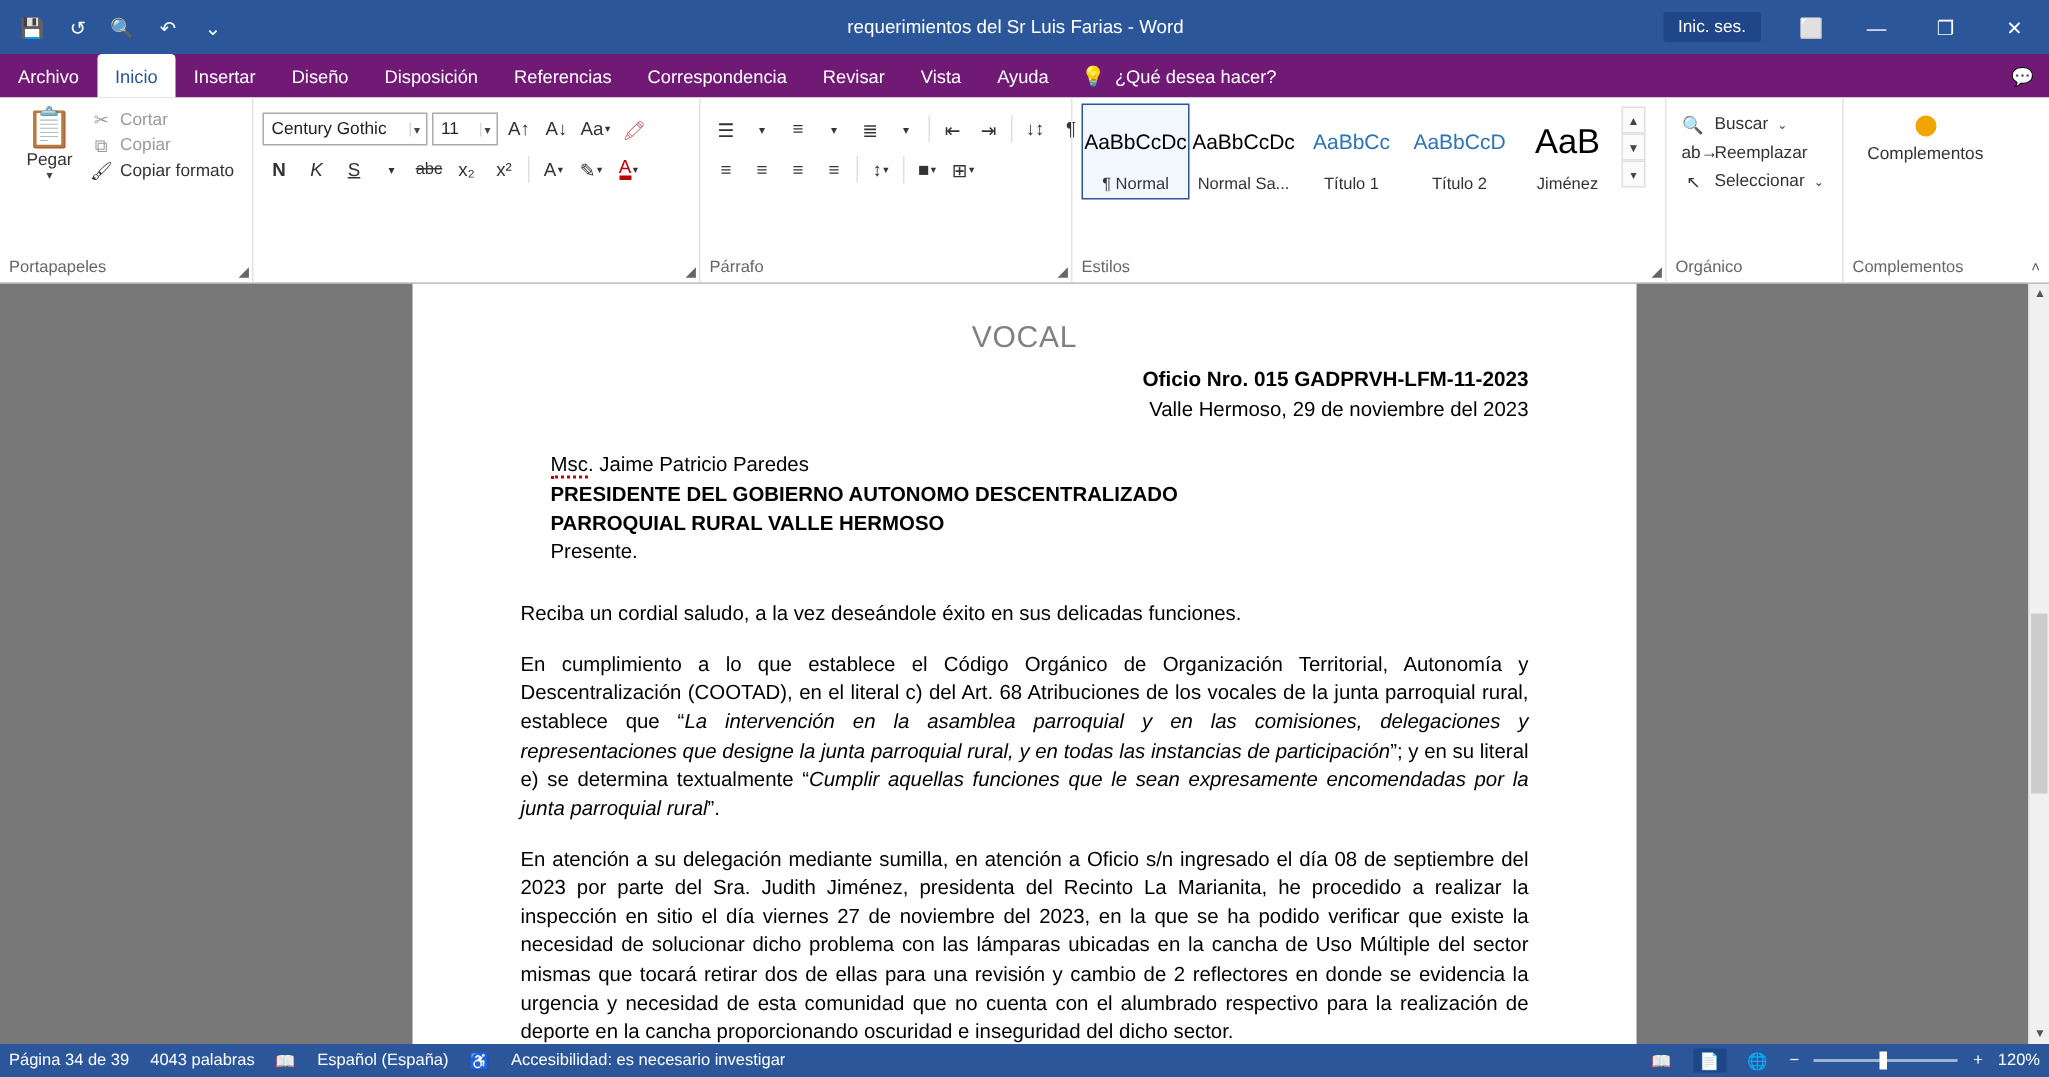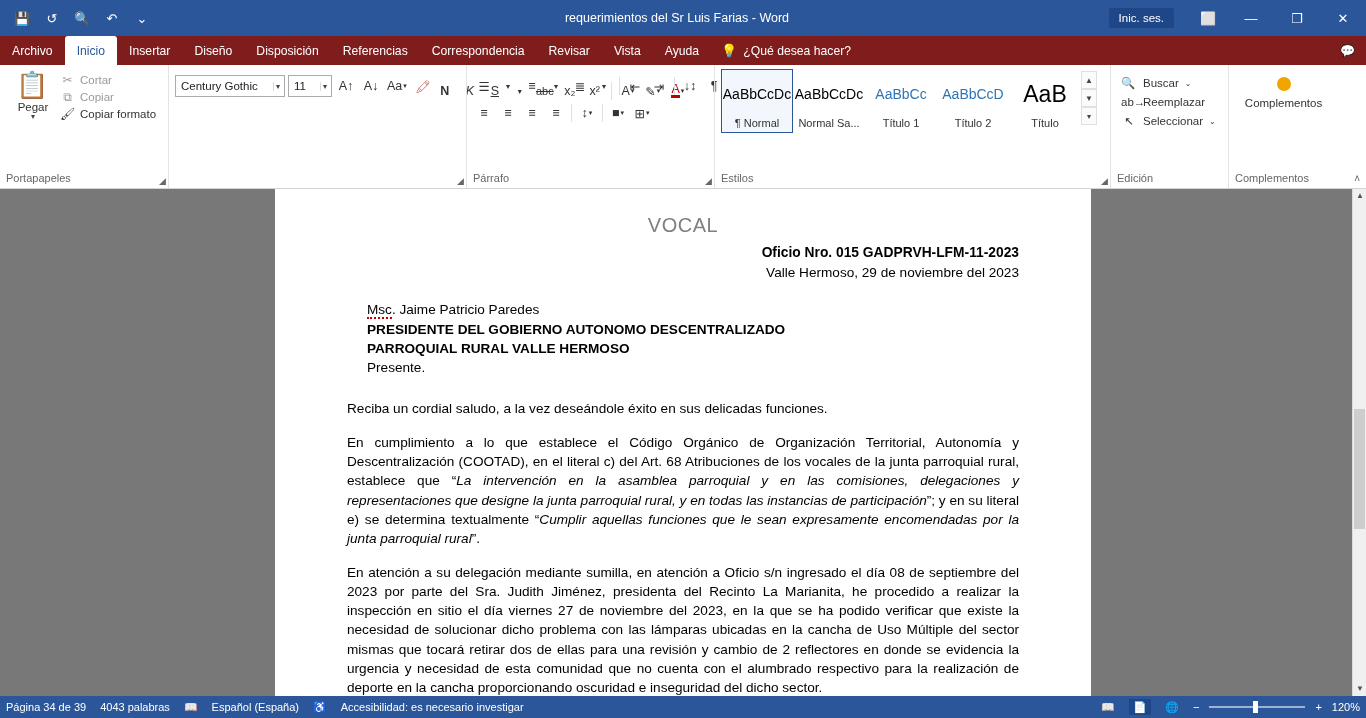--- a/index.html
+++ b/index.html
@@ -28,21 +28,21 @@
   .title-right { margin-left:auto; display:flex; align-items:center; gap:0; padding-right:0; z-index:2;}
   .signin {
     background:#1f4788; color:#fff; font-size:11.5px;
     padding:4px 10px; border-radius:2px; margin-right:14px;
   }
   .ribbon-display { width:40px; height:36px; display:flex; align-items:center; justify-content:center; font-size:13px;}
   .wbtn { width:46px; height:36px; display:flex; align-items:center; justify-content:center; font-size:13px; }
 
   
   .tabstrip {
-    height:29px; background:#7f1d1d; display:flex; align-items:stretch;
+    height:29px; background:#701a75; display:flex; align-items:stretch;
     font-size:12.2px; color:#fff; position:relative;
   }
   .tab {
     padding:0 12px; display:flex; align-items:center; cursor:default;
     white-space:nowrap;
   }
   .tab.active { background:#fff; color:#2b579a; border-radius:3px 3px 0 0; }
   .tell-me { display:flex; align-items:center; gap:6px; padding:0 10px; }
   .bulb { font-size:13px; }
   .tab-right { margin-left:auto; display:flex; align-items:center; padding-right:10px; }
@@ -213,21 +213,21 @@
           <span class="ic">🖌</span>
           <span>Copiar formato</span>
         </div>
       </div>
     </div>
     <div class="group-label">Portapapeles</div>
     <div class="dialog-launcher">◢</div>
   </div>
 
   <div class="group" style="width:298px">
-    <div class="group-body" style="flex-direction:row; padding-top:6px;">
+    <div class="group-body" style="flex-direction:column; padding-top:6px;">
       <div class="fontrow1">
         <div class="combo" style="width:110px">
           <span class="cv">Century Gothic</span>
           <span class="cd">▾</span>
         </div>
         <div class="combo" style="width:44px">
           <span class="cv">11</span>
           <span class="cd">▾</span>
         </div>
         <div class="fbtn">A↑</div>
@@ -319,21 +319,21 @@
         <div class="style-item">
           <div class="style-prev">AaBbCс</div>
           <div class="style-name">Título 1</div>
         </div>
         <div class="style-item">
           <div class="style-prev">AaBbCcD</div>
           <div class="style-name">Título 2</div>
         </div>
         <div class="style-item">
           <div class="style-prev dark big">AaB</div>
-          <div class="style-name">Título</div>
+          <div class="style-name">Jiménez</div>
         </div>
       </div>
       <div class="gallery-scroll">
         <div>▲</div>
         <div>▼</div>
         <div>▾</div>
       </div>
     </div>
     <div class="group-label">Estilos</div>
     <div class="dialog-launcher">◢</div>
@@ -349,21 +349,21 @@
       <div class="editcmd">
         <span class="ic">ab→</span>
         <span>Reemplazar</span>
       </div>
       <div class="editcmd">
         <span class="ic">↖</span>
         <span>Seleccionar</span>
         <span class="caret">⌄</span>
       </div>
     </div>
-    <div class="group-label">Edición</div>
+    <div class="group-label">Orgánico</div>
   </div>
 
   <div class="group" style="width:110px">
     <div class="group-body" style="justify-content:center;">
       <div class="addins">
         <div class="dot"></div>
         <span>Complementos</span>
       </div>
     </div>
     <div class="group-label">Complementos</div>

